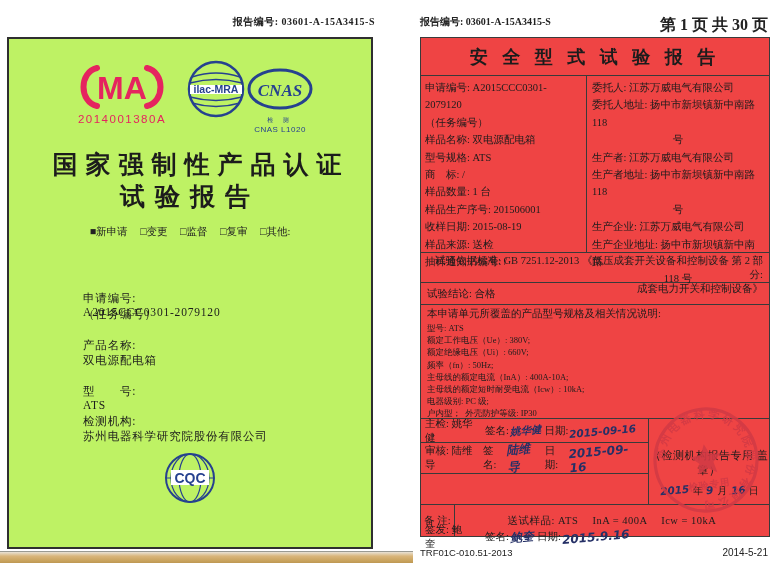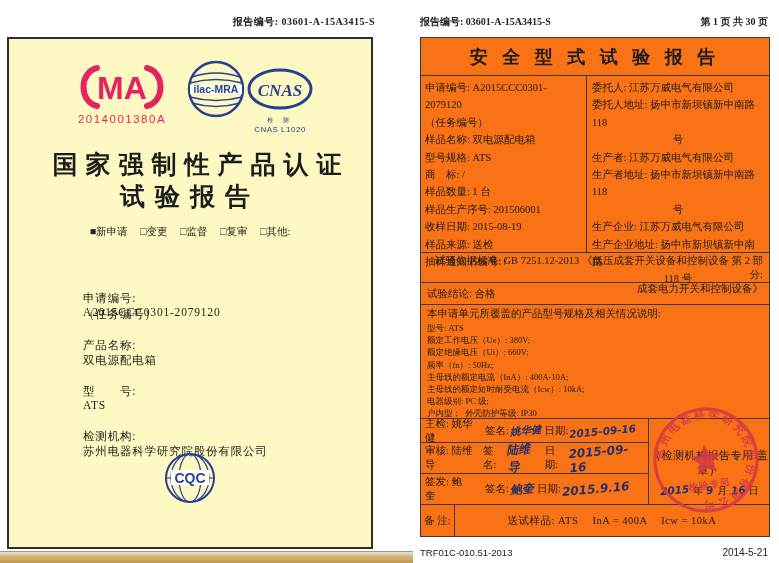--- a/index.html
+++ b/index.html
@@ -2,58 +2,58 @@
 <html><head>
 <meta charset="utf-8">
 <style>
   html,body{margin:0;padding:0;background:#ffffff;}
   #canvas{position:relative;width:779px;height:563px;background:#ffffff;overflow:hidden;
           font-family:"Liberation Serif","DejaVu Serif",serif;color:#1c1c1c;}
   .abs{position:absolute;}
 
   
   #lp-report{top:15px;left:205px;width:170px;font-size:10px;letter-spacing:.5px;color:#222;text-align:right;font-weight:bold;}
-  #lp-frame{left:7px;top:37px;width:362px;height:508px;border:2px solid #2f2f2f;background:#fef9c3;}
+  #lp-frame{left:7px;top:37px;width:362px;height:508px;border:2px solid #2f2f2f;background:#bef264;}
   #lp-logos{left:0;top:20px;width:100%;height:105px;}
   #cma-box{left:58px;top:4px;width:110px;text-align:center;}
   #cma-num{color:#e5245f;font-size:11.5px;letter-spacing:1.5px;font-family:"Liberation Sans",sans-serif;margin-top:-2px;}
   #ilac-box{left:176px;top:0px;width:62px;text-align:center;}
   #cnas-box{left:236px;top:8px;width:70px;text-align:center;color:#26418f;}
   #cnas-sub1{font-size:6px;letter-spacing:4px;margin-top:1px;}
   #cnas-sub2{font-size:8px;letter-spacing:.5px;font-family:"Liberation Sans",sans-serif;}
   #lp-title1{left:0;top:109px;width:100%;text-align:center;font-size:25px;font-weight:bold;letter-spacing:8px;padding-left:11px;}
   #lp-title2{left:0;top:133px;width:100%;text-align:center;font-size:25px;font-weight:bold;letter-spacing:10px;margin-top:8px;}
   #lp-checks{left:0;top:186px;width:100%;text-align:center;font-size:10.5px;color:#222;}
   #lp-checks .cb{margin:0 5px;}
   .lp-field{left:52px;font-size:11.5px;letter-spacing:.8px;white-space:pre-wrap;}
   #cqc-box{left:0;top:412px;width:100%;text-align:center;}
   #left-strip{left:0;top:551px;width:413px;height:12px;
       background:linear-gradient(180deg,#e8e2d6 0%,#d9b57a 35%,#caa45f 70%,#b9934e 100%);border-top:1px solid #9a9a92;}
 
   
   #rp-report{top:15px;left:420px;font-size:10px;font-weight:bold;color:#222;}
-  #rp-page{top:15px;left:640px;width:128px;text-align:right;font-size:10px;font-weight:bold;color:#222;}
-  #rp-table{left:420px;top:37px;width:348px;height:498px;border:1px solid #3a3a3a;background:#f97316;font-size:10.5px;}
+  #rp-page{top:15px;left:640px;width:128px;text-align:right;font-size:16px;font-weight:bold;color:#222;}
+  #rp-table{left:420px;top:37px;width:348px;height:498px;border:1px solid #3a3a3a;background:#ef4444;font-size:10.5px;}
   .row{border-bottom:1px solid #3a3a3a;box-sizing:border-box;}
   #rt-title{height:38px;line-height:38px;text-align:center;font-size:18px;font-weight:bold;letter-spacing:5px;}
   #rt-info{height:177px;display:flex;}
   #rt-info .col-l{width:166px;border-right:1px solid #3a3a3a;padding:3px 4px;box-sizing:border-box;}
   #rt-info .col-r{flex:1;padding:3px 5px;box-sizing:border-box;}
   .pline{line-height:17.4px;white-space:pre-wrap;}
   .pline.center{text-align:center;}
   #rt-standard{height:30px;padding:1px 6px;line-height:14px;text-align:right;}
   #rt-conclusion{height:22px;line-height:21px;padding:0 6px;}
   #rt-coverage{height:114px;padding:1px 6px;}
   #rt-coverage .cov-title{line-height:16px;}
   .spec{font-size:8.5px;line-height:12.2px;white-space:pre-wrap;}
   #rt-sig{display:flex;height:85px;border-bottom:1px solid #3a3a3a;}
   #sig-left{width:228px;border-right:1px solid #3a3a3a;box-sizing:border-box;}
   .sig-row{height:24px;border-bottom:1px solid #3a3a3a;box-sizing:border-box;display:flex;align-items:center;padding:0 4px;position:relative;}
   .sig-row:nth-child(2){height:31px;}
-  .sig-row:last-child{height:30px;border-bottom:none;}
+  .sig-row:last-child{height:30px;border-bottom:none;margin-top:48px;}
   .sig-role{width:58px;white-space:pre-wrap;}
   .sig-lab{margin-left:2px;}
   .hand{font-family:"DejaVu Sans","Liberation Sans",sans-serif;font-style:italic;font-weight:bold;
         color:#253066;transform:rotate(-5deg);display:inline-block;font-size:12px;margin:0 1px;}
   .hand.sm{font-size:10.5px;}
   #sig-right{flex:1;position:relative;}
   #stamp-note{position:absolute;left:0;bottom:26px;width:100%;text-align:center;font-size:11px;letter-spacing:.5px;}
   #stamp-date{position:absolute;left:0;bottom:6px;width:100%;text-align:center;font-size:10px;}
   #rt-remark{display:flex;height:31px;border-bottom:none;}
   #remark-label{width:34px;border-right:1px solid #3a3a3a;display:flex;align-items:center;justify-content:center;white-space:pre-wrap;box-sizing:border-box;}
@@ -124,21 +124,21 @@
       <span>（任务编号）</span>
     </div>
     <div class="abs lp-field" style="top:287px;">
       <span>产品名称:</span>
       <span>双电源配电箱</span>
     </div>
     <div class="abs lp-field" style="top:333px;">
       <span>型　　号:</span>
       <span>ATS</span>
     </div>
-    <div class="abs lp-field" style="top:378px;">
+    <div class="abs lp-field" style="top:363px;">
       <span>检测机构:</span>
       <span>苏州电器科学研究院股份有限公司</span>
     </div>
 
     <div class="abs" id="cqc-box">
       <svg width="54" height="54" viewBox="0 0 54 54">
         <circle cx="27" cy="27" r="24" fill="none" stroke="#26418f" stroke-width="2"></circle>
         <ellipse cx="27" cy="27" rx="11" ry="24" fill="none" stroke="#26418f" stroke-width="1.2"></ellipse>
         <ellipse cx="27" cy="27" rx="19" ry="24" fill="none" stroke="#26418f" stroke-width="1.2"></ellipse>
         <line x1="3" y1="27" x2="51" y2="27" stroke="#26418f" stroke-width="1.2"></line>

